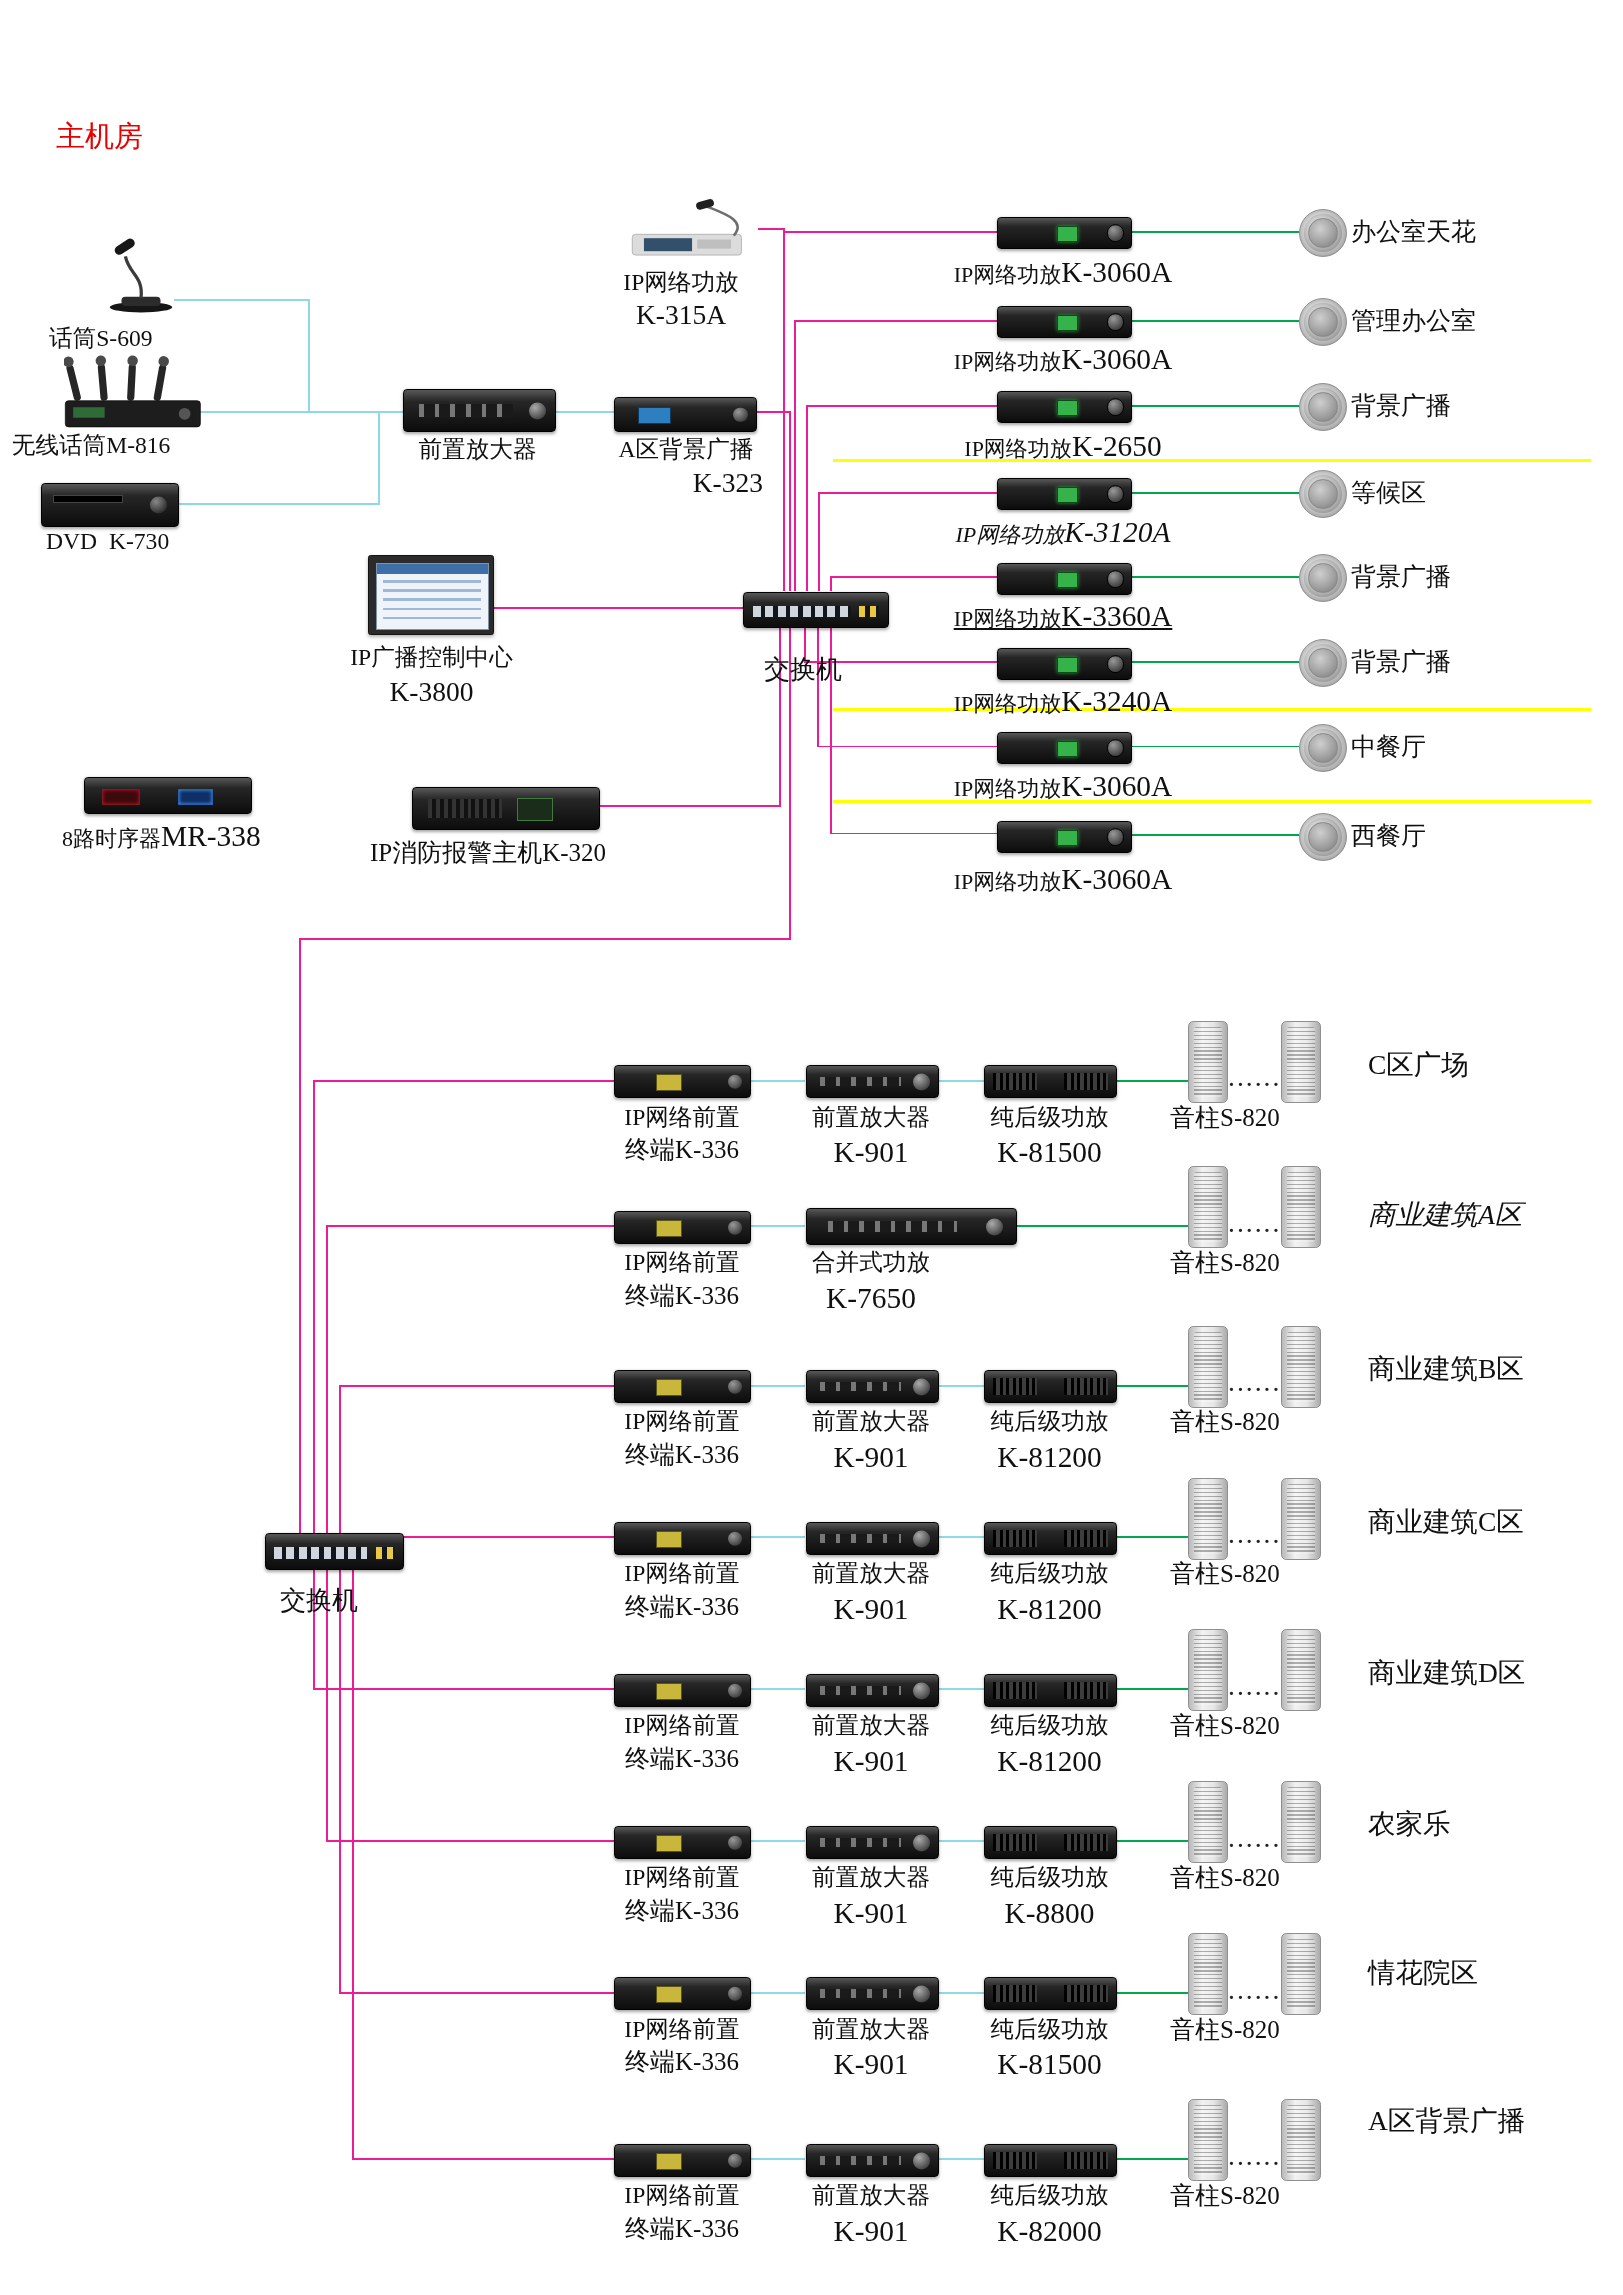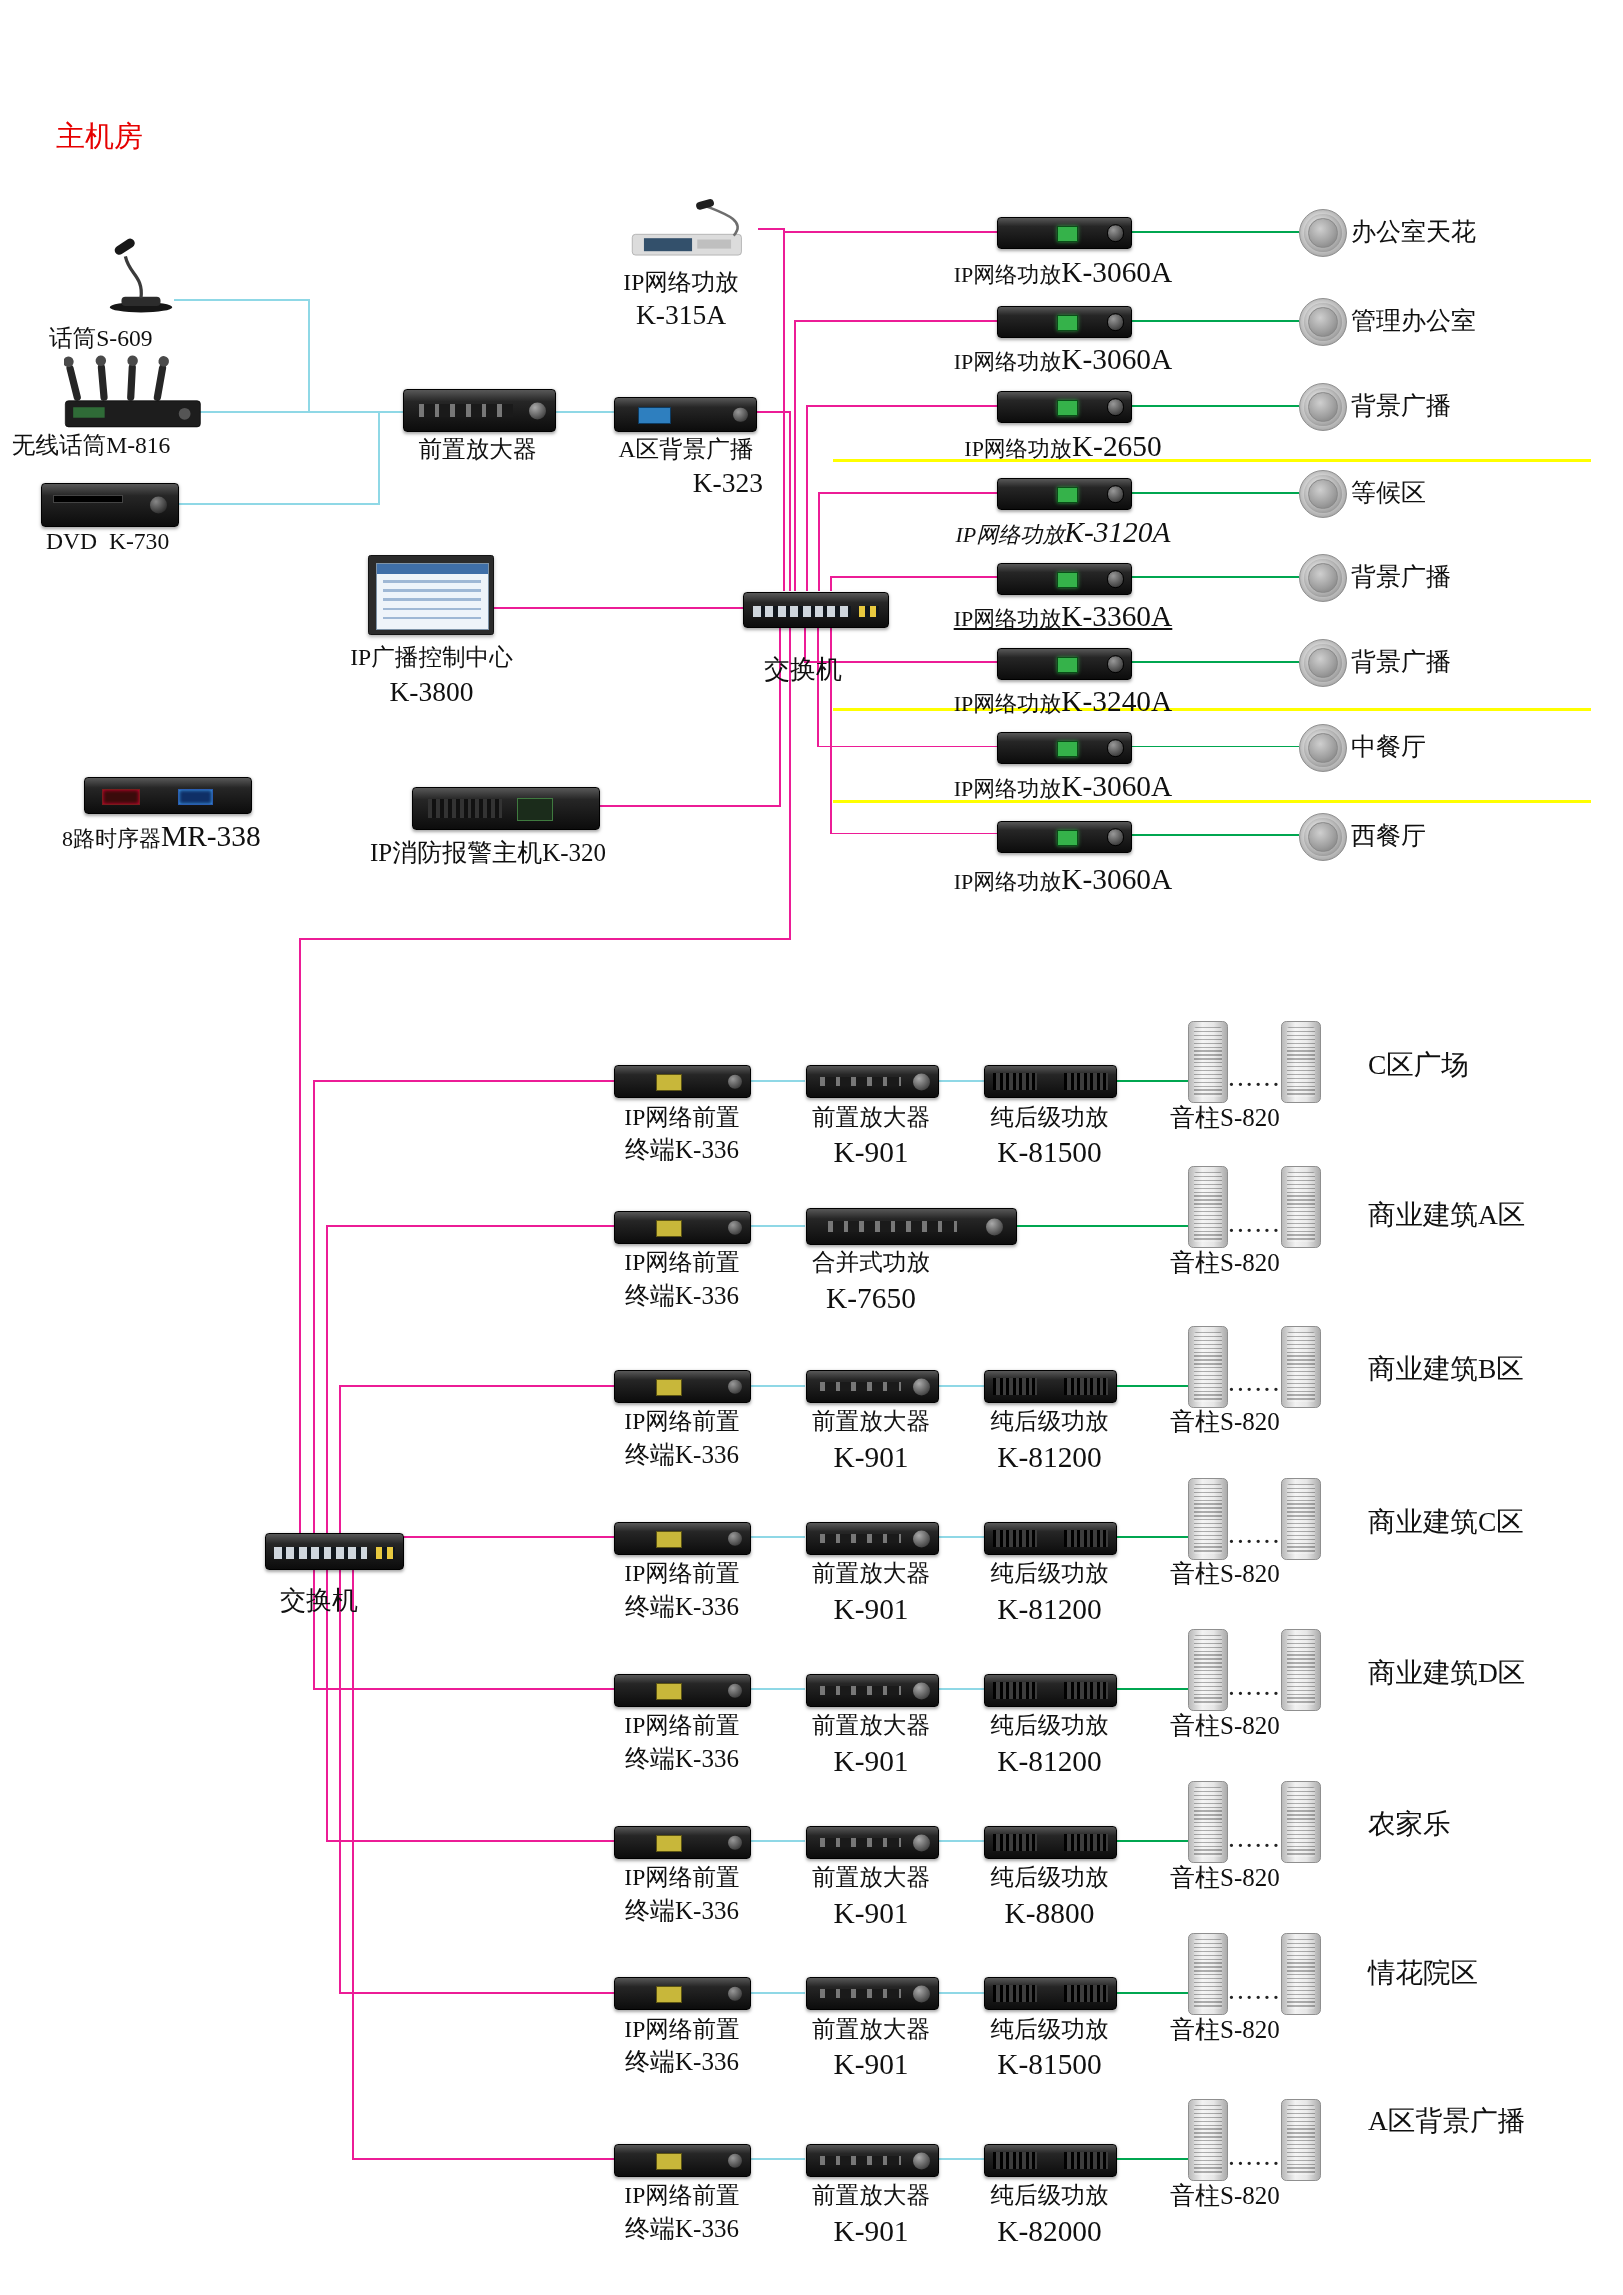--- a/index.html
+++ b/index.html
@@ -230,21 +230,21 @@
   <div class="dev k336" style="left:614px;top:1211px;width:135px;height:31px;"></div>
   <div class="lbl c" style="left:605px;top:1250px;width:154px;">IP网络前置</div>
   <div class="lbl c f38" style="left:605px;top:1283px;width:154px;">终端K-336</div>
   <div class="dev k901" style="left:806px;top:1208px;width:209px;height:35px;"></div>
   <div class="lbl c" style="left:797px;top:1250px;width:148px;">合并式功放</div>
   <div class="lbl c lg" style="left:797px;top:1283px;width:148px;">K-7650</div>
   <div class="colspk" style="left:1188px;top:1166px;"></div>
   <div class="colspk" style="left:1281px;top:1166px;"></div>
   <div class="dots" style="left:1228px;top:1207px;">......</div>
   <div class="lbl f38" style="left:1170px;top:1250px;">音柱S-820</div>
-  <div class="lbl f42" style="left:1368px;top:1201px;">商业建筑A区</div>
+  <div class="lbl f42" style="left:1368px;top:1201px;font-style:italic;">商业建筑A区</div>
 
   <div class="dev k336" style="left:614px;top:1370px;width:135px;height:31px;"></div>
   <div class="lbl c" style="left:605px;top:1409px;width:154px;">IP网络前置</div>
   <div class="lbl c f38" style="left:605px;top:1442px;width:154px;">终端K-336</div>
   <div class="dev k901" style="left:806px;top:1370px;width:131px;height:31px;"></div>
   <div class="lbl c" style="left:797px;top:1409px;width:148px;">前置放大器</div>
   <div class="lbl c lg" style="left:797px;top:1442px;width:148px;">K-901</div>
   <div class="dev power" style="left:984px;top:1370px;width:131px;height:31px;"></div>
   <div class="lbl c" style="left:975px;top:1409px;width:149px;">纯后级功放</div>
   <div class="lbl c lg" style="left:975px;top:1442px;width:149px;">K-81200</div>

